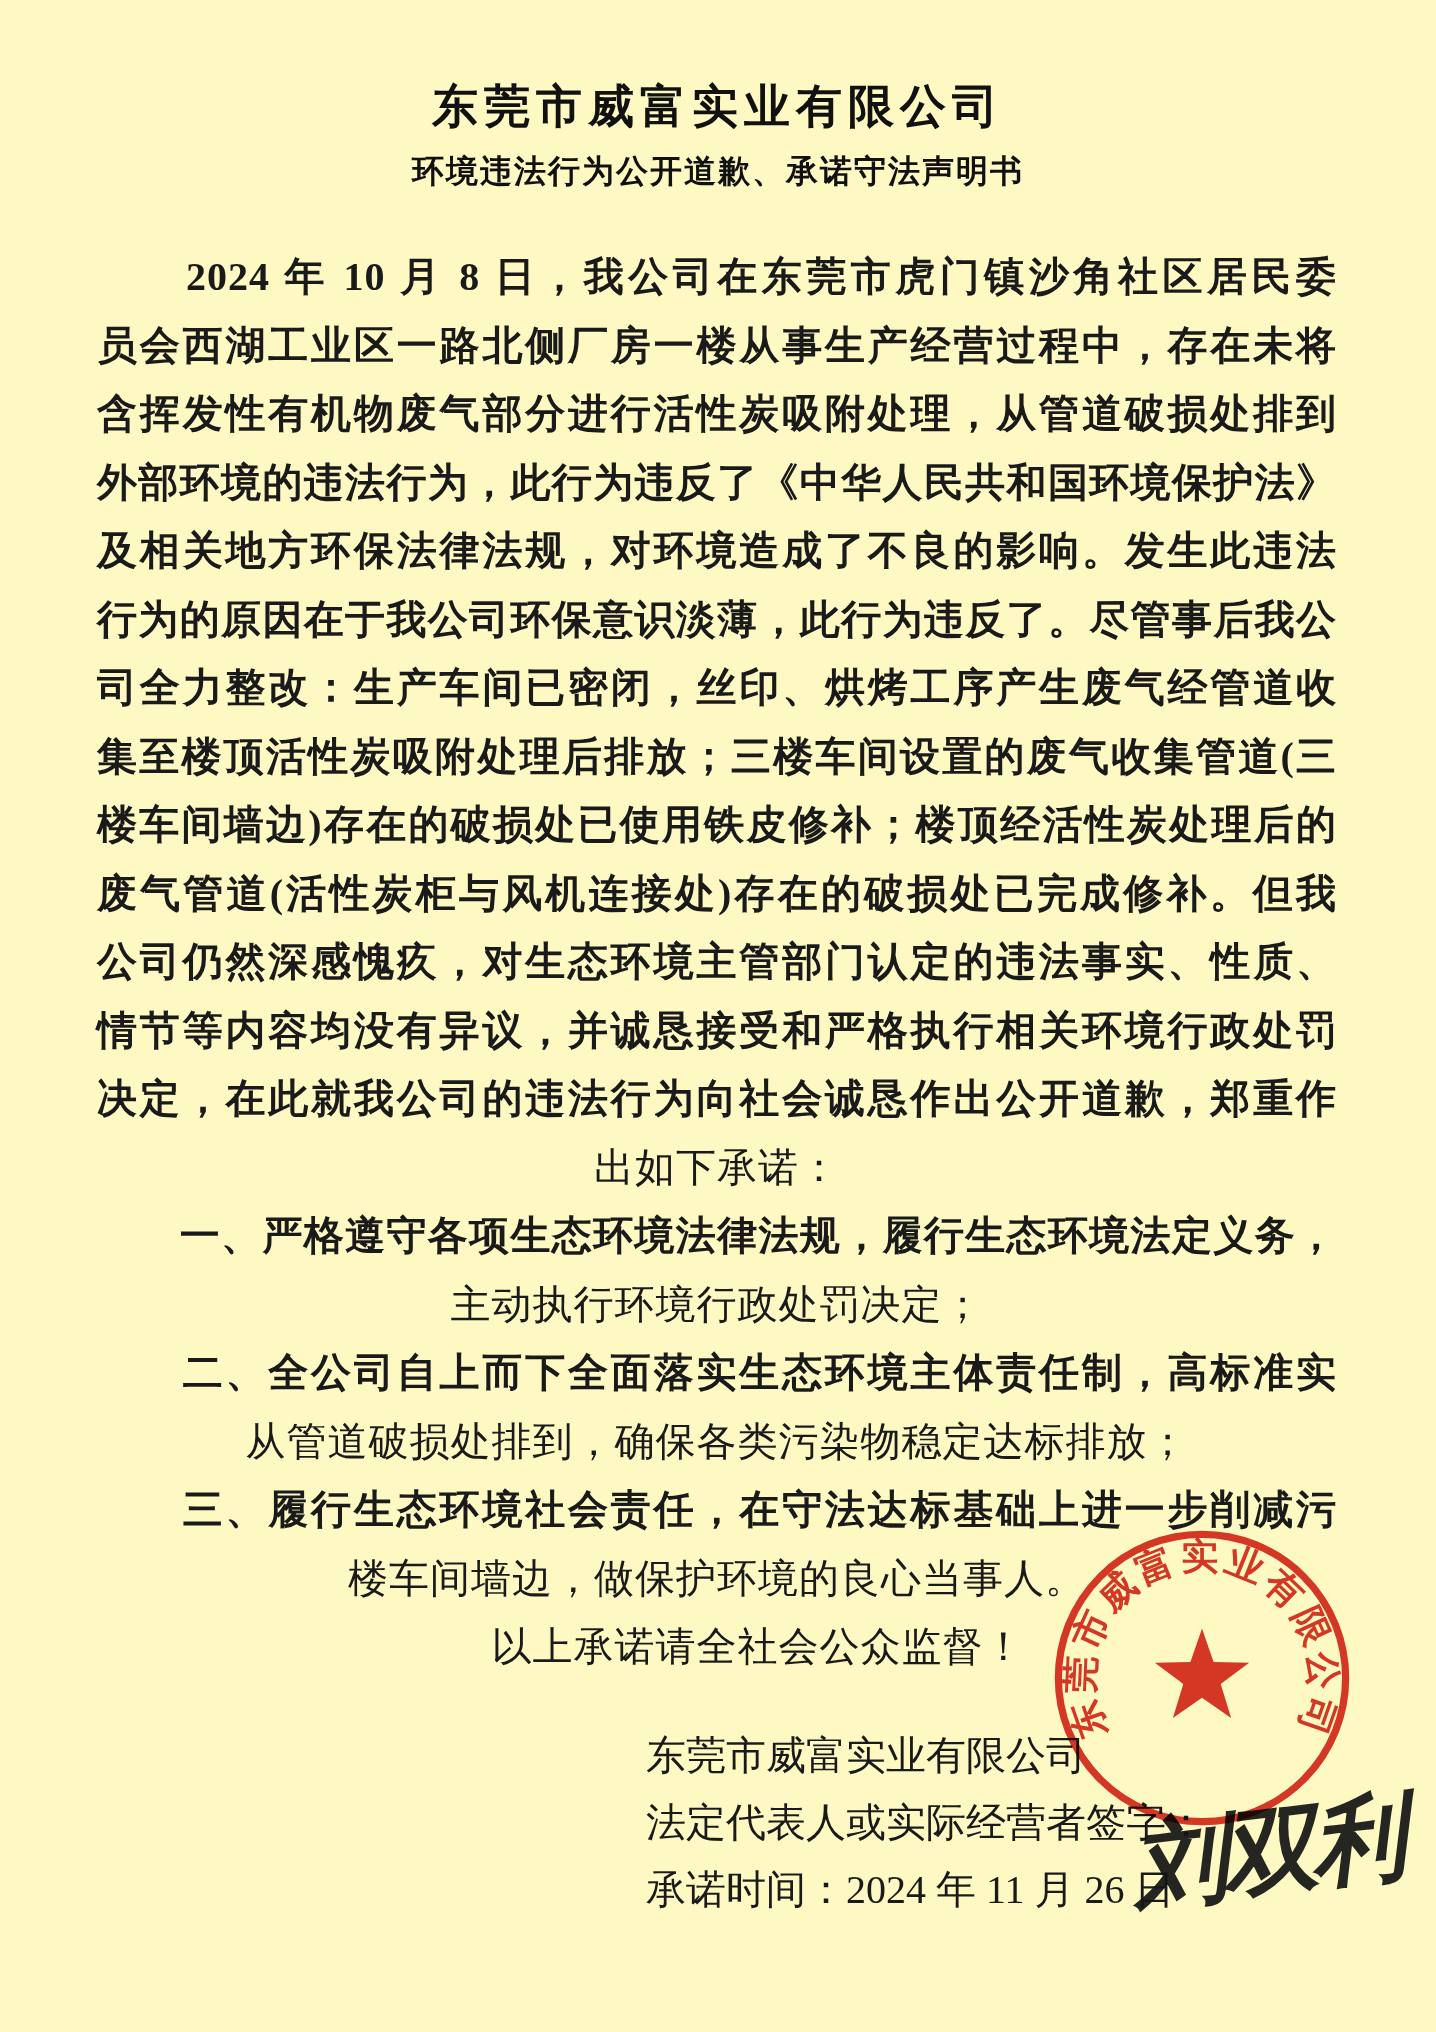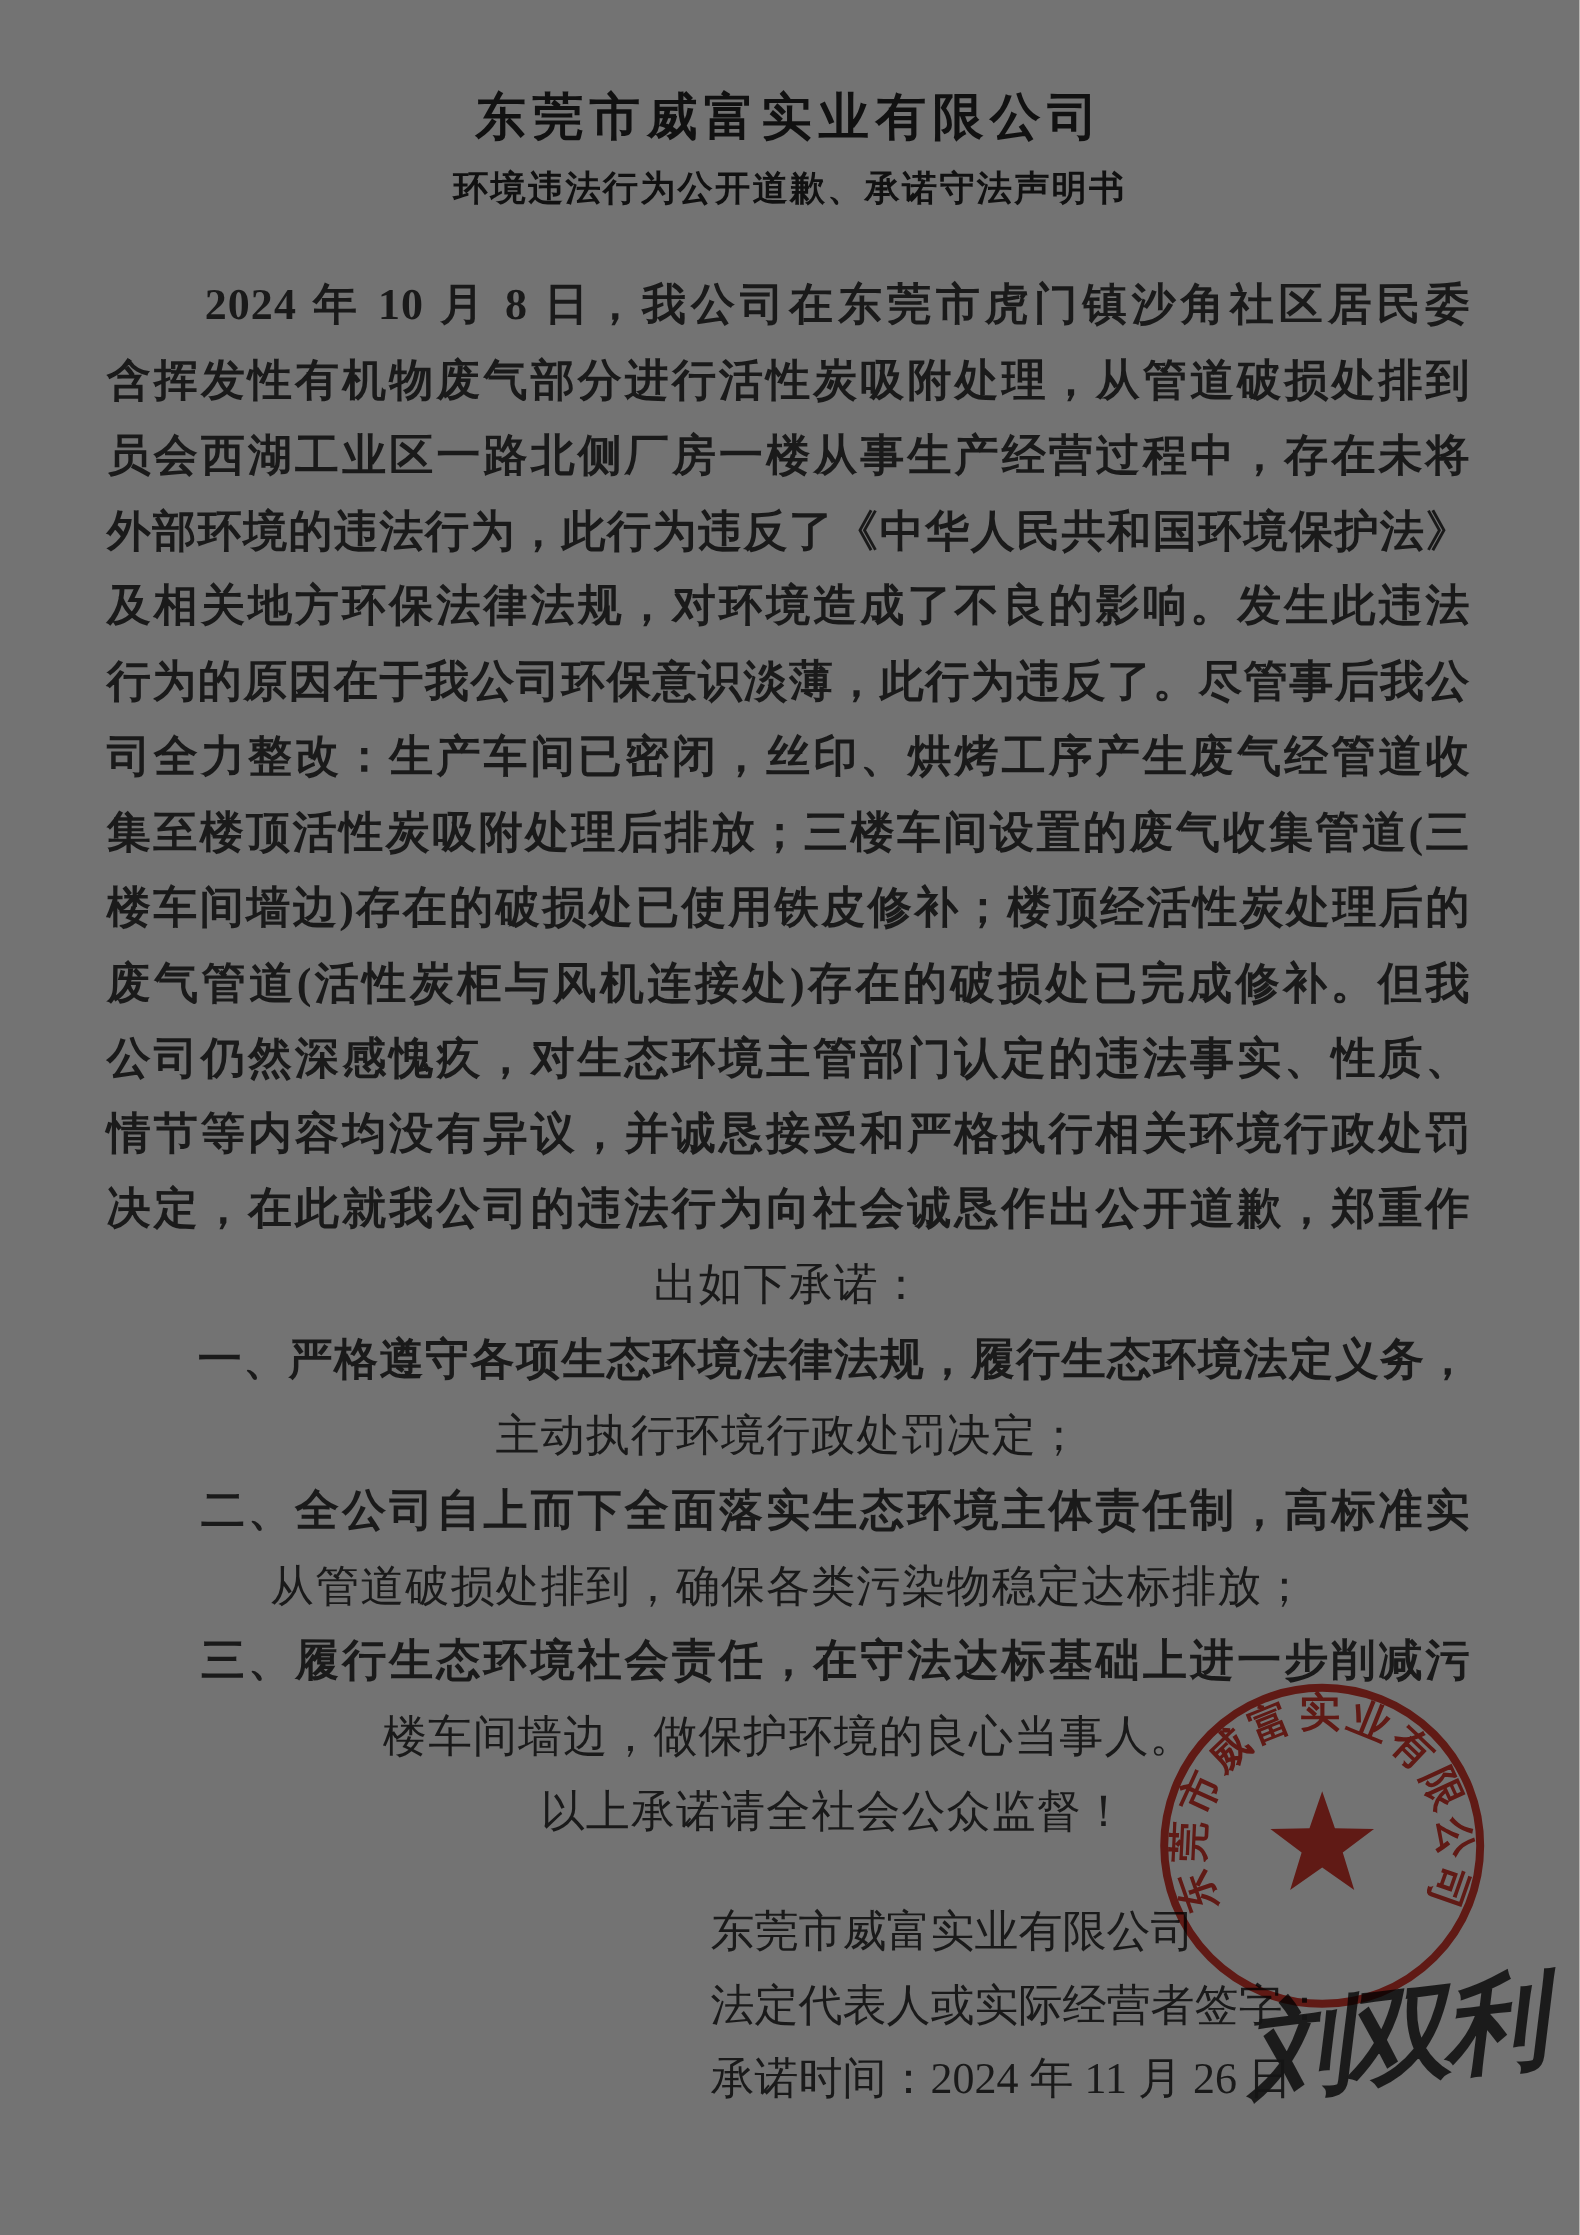--- a/index.html
+++ b/index.html
@@ -1,20 +1,20 @@
 <!DOCTYPE html>
 <html><head>
 <meta charset="utf-8">
 <style>
   html,body{margin:0;padding:0;background:#e9e7e2;}
   .page{
     position:relative;
     width:1436px;height:2032px;
     margin:0 auto;
-    background:#737373;
+    background:#fef9c3;
     overflow:hidden;
     font-family:"Liberation Serif", serif;
     color:#1a1a1a;
   }
   .titles{
     position:absolute;left:0;right:0;top:74px;
     text-align:center;
     font-family:"Liberation Sans", sans-serif;
     font-weight:700;
     color:#111;
@@ -73,22 +73,22 @@
 
 <div class="page">
 
   <div class="titles">
     <div class="title-line1">东莞市威富实业有限公司</div>
     <div class="title-line2">环境违法行为公开道歉、承诺守法声明书</div>
   </div>
 
   <div class="body-text">
       <div class="line full">　　2024 年 10 月 8 日，我公司在东莞市虎门镇沙角社区居民委</div>
+      <div class="line full">员会西湖工业区一路北侧厂房一楼从事生产经营过程中，存在未将</div>
       <div class="line full">含挥发性有机物废气部分进行活性炭吸附处理，从管道破损处排到</div>
-      <div class="line full">员会西湖工业区一路北侧厂房一楼从事生产经营过程中，存在未将</div>
       <div class="line full">外部环境的违法行为，此行为违反了《中华人民共和国环境保护法》</div>
       <div class="line full">及相关地方环保法律法规，对环境造成了不良的影响。发生此违法</div>
       <div class="line full">行为的原因在于我公司环保意识淡薄，此行为违反了。尽管事后我公</div>
       <div class="line full">司全力整改：生产车间已密闭，丝印、烘烤工序产生废气经管道收</div>
       <div class="line full">集至楼顶活性炭吸附处理后排放；三楼车间设置的废气收集管道(三</div>
       <div class="line full">楼车间墙边)存在的破损处已使用铁皮修补；楼顶经活性炭处理后的</div>
       <div class="line full">废气管道(活性炭柜与风机连接处)存在的破损处已完成修补。但我</div>
       <div class="line full">公司仍然深感愧疚，对生态环境主管部门认定的违法事实、性质、</div>
       <div class="line full">情节等内容均没有异议，并诚恳接受和严格执行相关环境行政处罚</div>
       <div class="line full">决定，在此就我公司的违法行为向社会诚恳作出公开道歉，郑重作</div>

